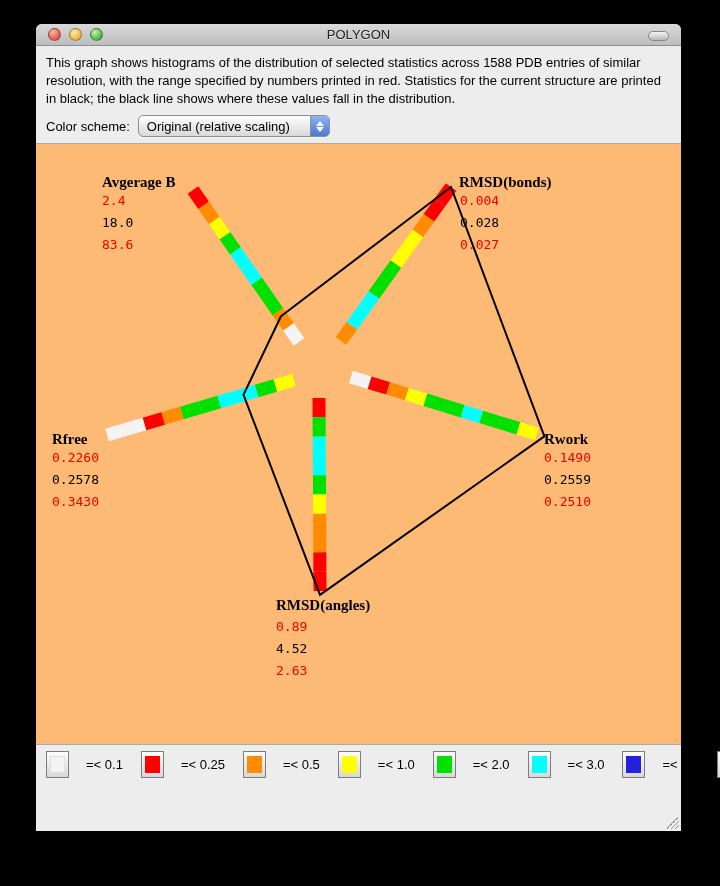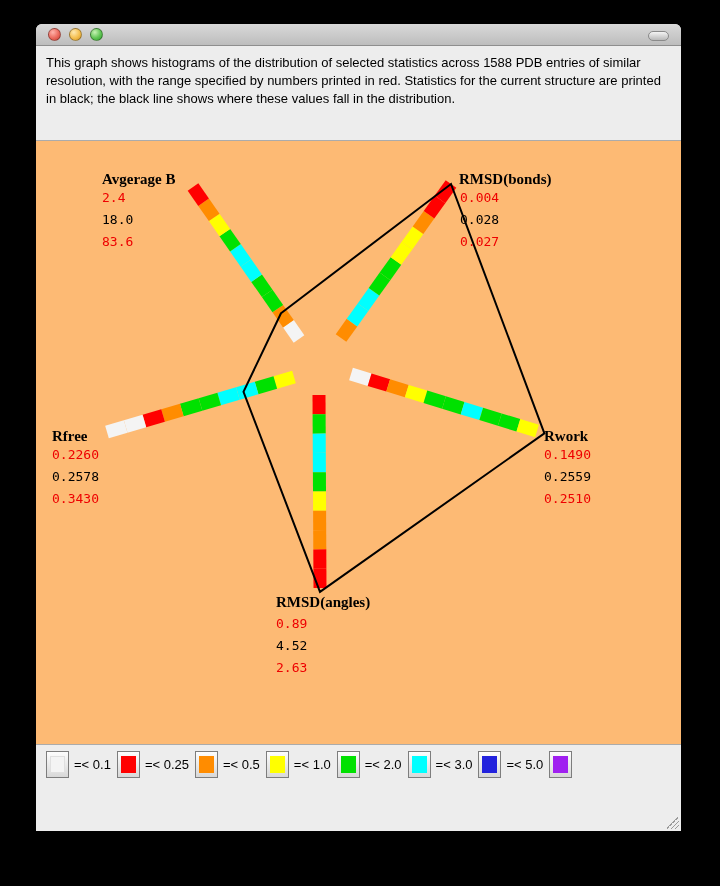--- a/index.html
+++ b/index.html
@@ -45,21 +45,21 @@
 
   .plot-area{flex:1 1 auto;background:#fdba74;position:relative;overflow:hidden;}
   svg text{font-family:"DejaVu Sans Mono","Liberation Mono",monospace;font-size:13px;}
   svg text.axis-title{font-family:"Liberation Serif",serif;font-weight:bold;font-size:15px;fill:#000;}
   svg text.val-red{fill:#EE0000;}
   svg text.val-black{fill:#000;}
 
   .bottom-panel{flex:0 0 87px;background:#EDEDED;border-top:1px solid #ABABAB;
     padding:6px 10px 0 10px;position:relative;}
   .bottom-text{font-size:13px;line-height:1.35;color:#000;margin:0 0 7px 0;}
-  .bins-row{display:flex;align-items:center;}
+  .bins-row{display:flex;align-items:center;gap:12px;}
   .bin-box{width:23px;height:27px;border:1px solid #7d7d7d;background:linear-gradient(#FDFDFD,#D8D8D8);
     display:flex;align-items:center;justify-content:center;flex:0 0 23px;}
   .bin-swatch{width:15px;height:17px;}
   .bin-label{font-size:13px;color:#000;margin:0 6px 0 5px;white-space:nowrap;}
 
   .resize-grip{position:absolute;right:1px;bottom:1px;width:13px;height:13px;}
   .resize-grip::before{content:"";position:absolute;right:1px;bottom:1px;width:12px;height:12px;
     background:linear-gradient(135deg,transparent 45%,#9a9a9a 45%,#9a9a9a 50%,transparent 50%,
       transparent 63%,#9a9a9a 63%,#9a9a9a 68%,transparent 68%,
       transparent 81%,#9a9a9a 81%,#9a9a9a 86%,transparent 86%);}
@@ -68,26 +68,37 @@
 <body>
 
 <div class="window">
 
   <div class="titlebar">
     <div class="lights">
       <div class="light red"></div>
       <div class="light yellow"></div>
       <div class="light green"></div>
     </div>
+    <div class="title">POLYGON</div>
     <div class="capsule"></div>
   </div>
 
 
   <div class="info-panel">
     <p class="info-text">This graph shows histograms of the distribution of selected statistics across 1588 PDB entries of similar resolution, with the range specified by numbers printed in red.  Statistics for the current structure are printed in black; the black line shows where these values fall in the distribution.</p>
+    <div class="scheme-row">
+      <span class="scheme-label">Color scheme:</span>
+      <div class="dropdown">
+        <span class="value">Original (relative scaling)</span>
+        <span class="arrows">
+          <span class="arrow-up"></span>
+            <span class="arrow-down"></span>
+        </span>
+      </div>
+    </div>
   </div>
 
   <div class="plot-area">
     <svg width="644" height="556" viewBox="0 0 644 556">
         <g>
           <line x1="263" y1="198" x2="252.4" y2="182.8" stroke="#F4F4F4" stroke-width="13"></line>
           <line x1="252.4" y1="182.8" x2="241.8" y2="167.6" stroke="#FF8C00" stroke-width="13"></line>
           <line x1="241.8" y1="167.6" x2="231.2" y2="152.4" stroke="#00E100" stroke-width="13"></line>
           <line x1="231.2" y1="152.4" x2="220.6" y2="137.2" stroke="#00E100" stroke-width="13"></line>
           <line x1="220.6" y1="137.2" x2="210" y2="122" stroke="#00FFFF" stroke-width="13"></line>

